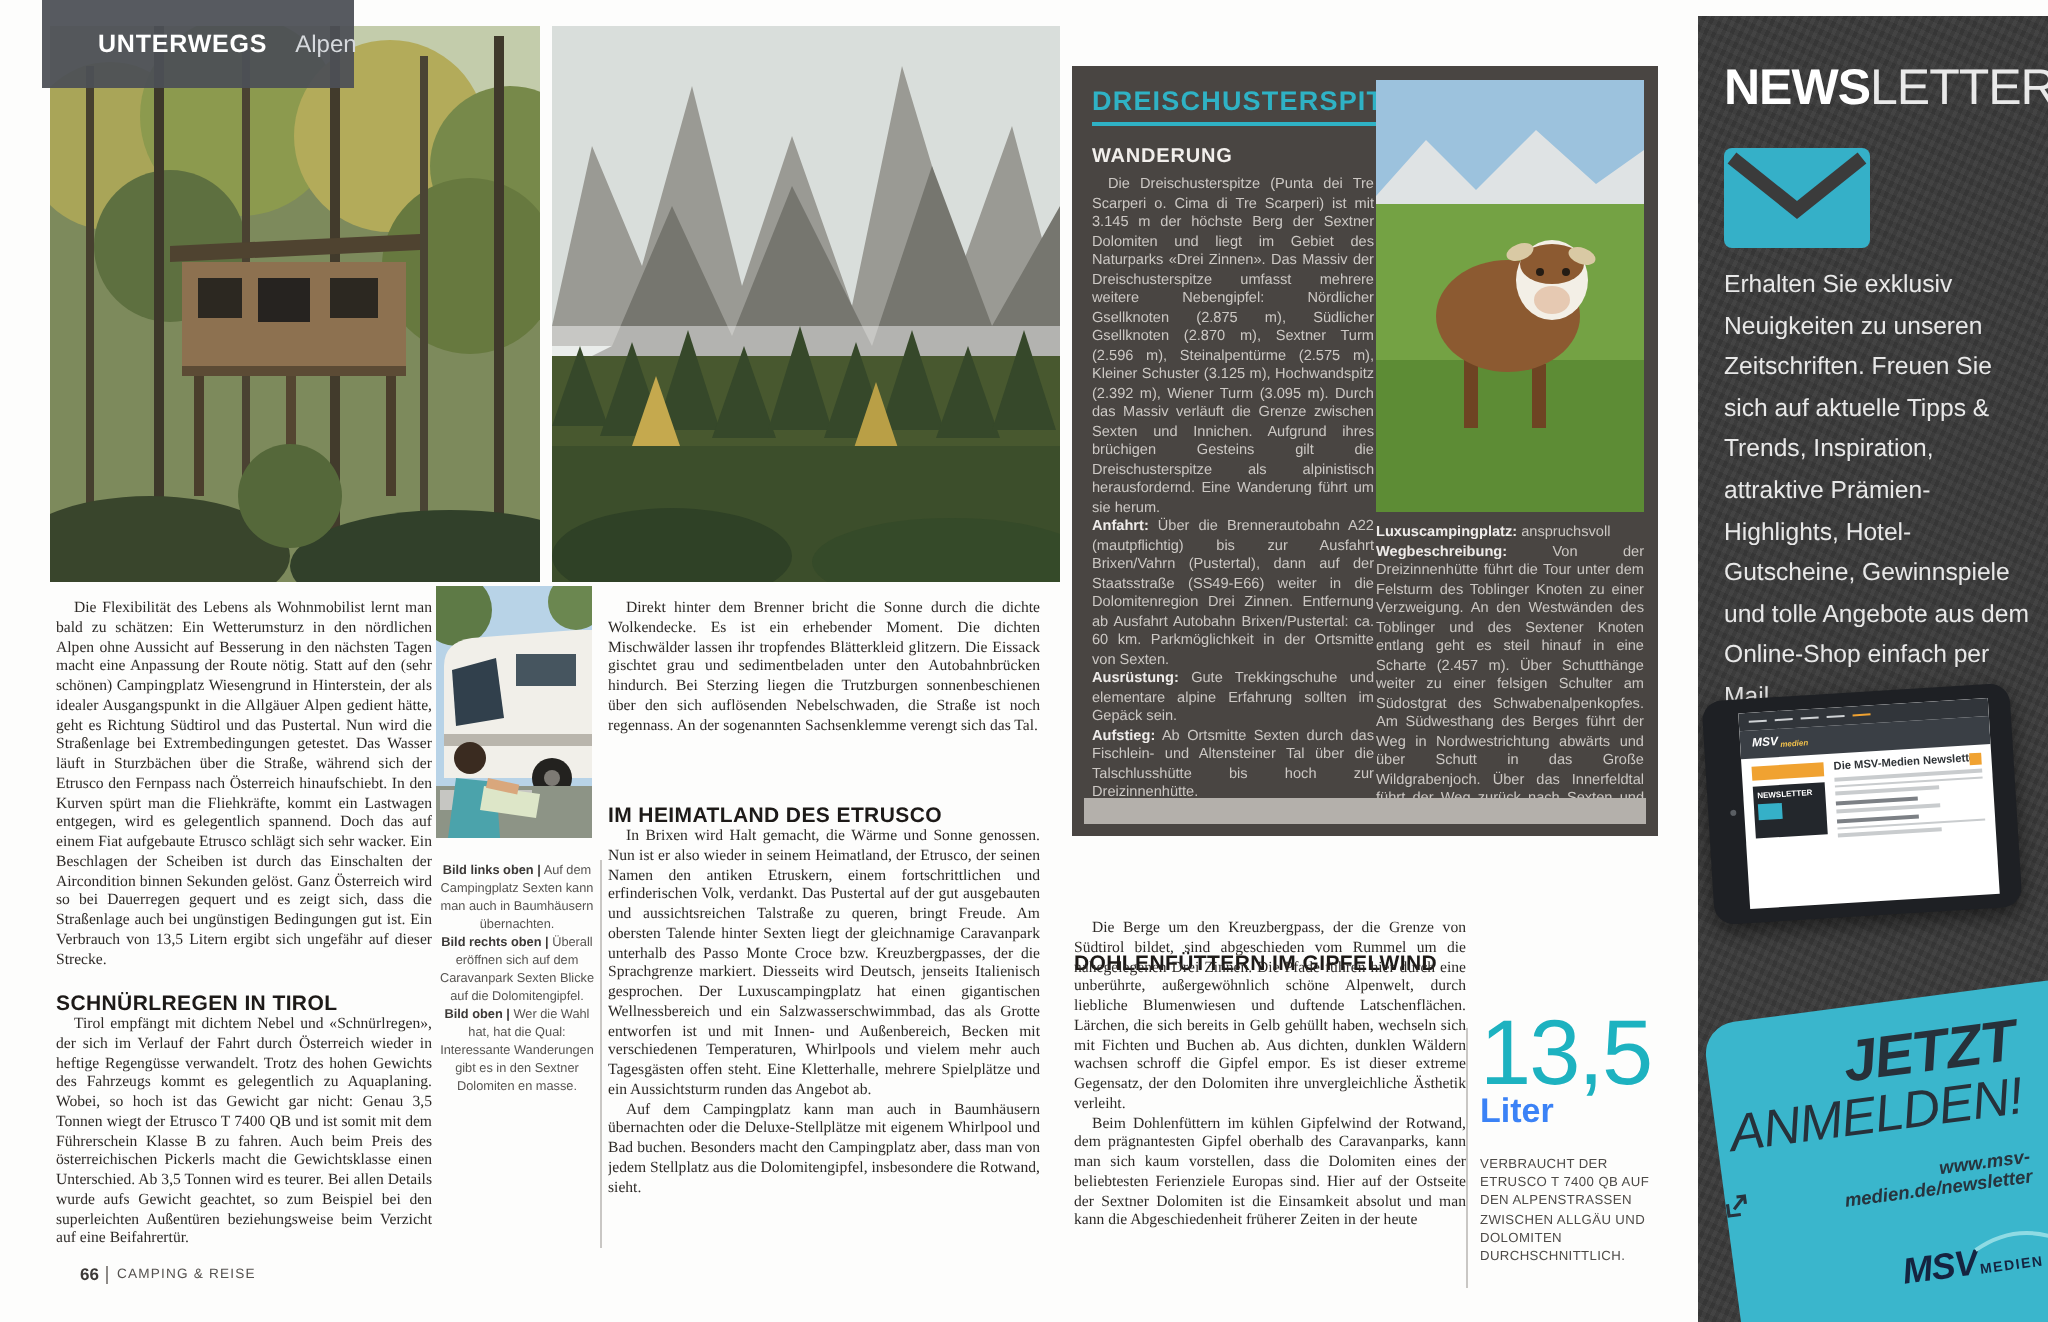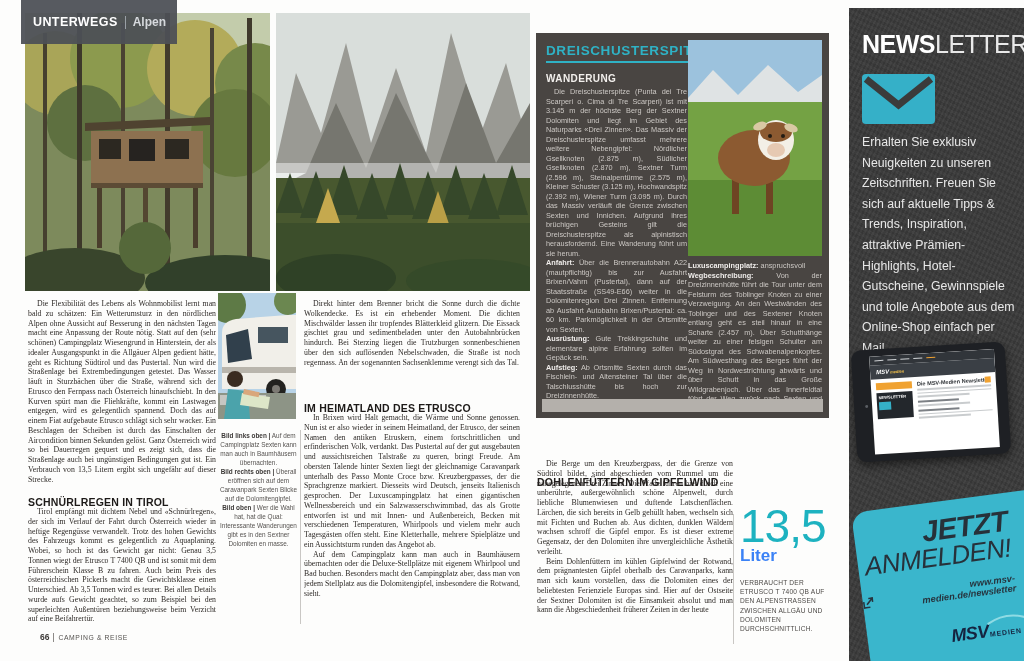--- a/index.html
+++ b/index.html
@@ -4,24 +4,24 @@
 <style>
   *{margin:0;padding:0;box-sizing:border-box}
   html,body{width:1024px;height:661px;background:#fdfdfc;overflow:hidden;
     font-family:"Liberation Sans",sans-serif;position:relative}
 
   
   .left-page{position:absolute;left:0;top:0;width:843px;height:661px;background:#fdfdfc}
 
   .kicker{position:absolute;left:21px;top:0;width:156px;height:44px;
     background:rgba(77,80,86,.94);color:#fff;display:flex;align-items:center;
-    padding-left:12px;z-index:5}
+    padding-left:28px;z-index:5}
   .kicker b{font-size:12.5px;letter-spacing:.4px}
   .kicker .sep{width:1px;height:13px;background:#9aa0a6;margin:0 7px}
-  .kicker span.sec{font-size:12px;color:#d6d9dd;font-weight:700}
+  .kicker span.sec{font-size:12px;color:#d6d9dd;font-weight:400}
 
   .photo{position:absolute;overflow:hidden}
   #photo1{left:25px;top:13px;width:245px;height:278px}
   #photo2{left:276px;top:13px;width:254px;height:278px}
   #photo3{left:218px;top:293px;width:78px;height:126px}
 
   
   .infobox{position:absolute;left:536px;top:33px;width:293px;height:385px;
     background:#494542;color:#ccc8c4;overflow:hidden}
   .ib-title{position:absolute;left:10px;top:10px;font-size:13.5px;font-weight:bold;

